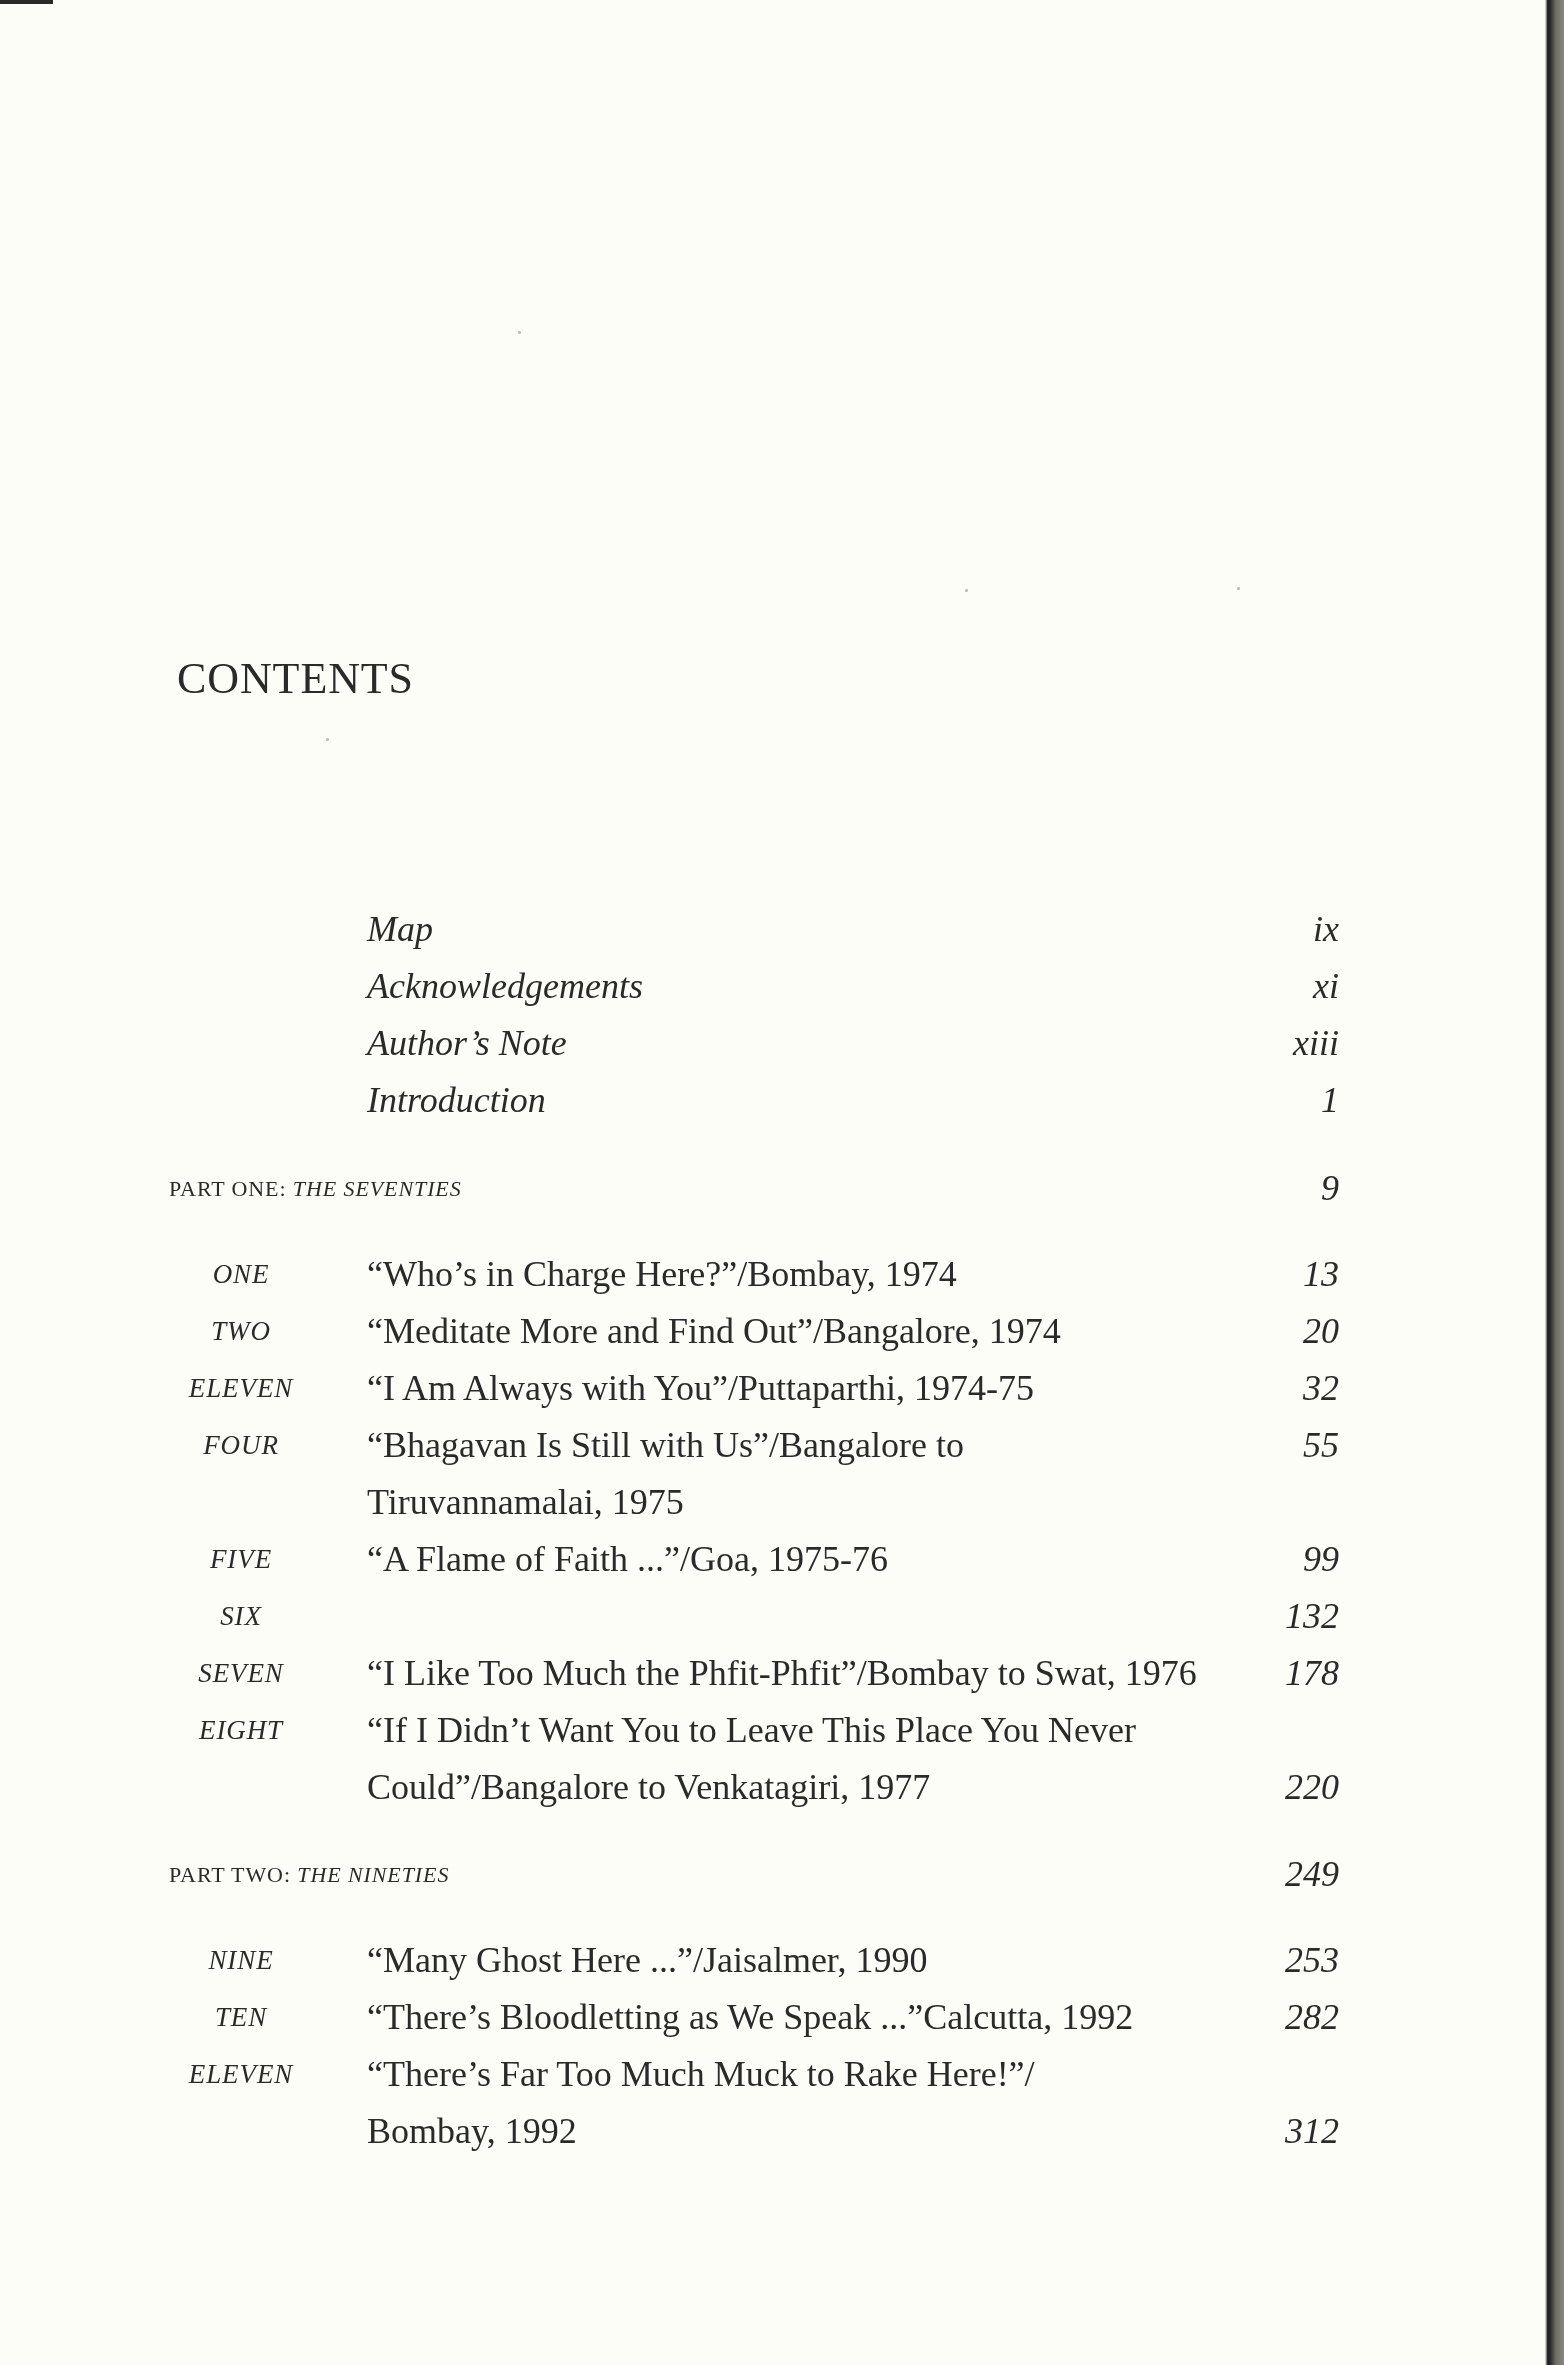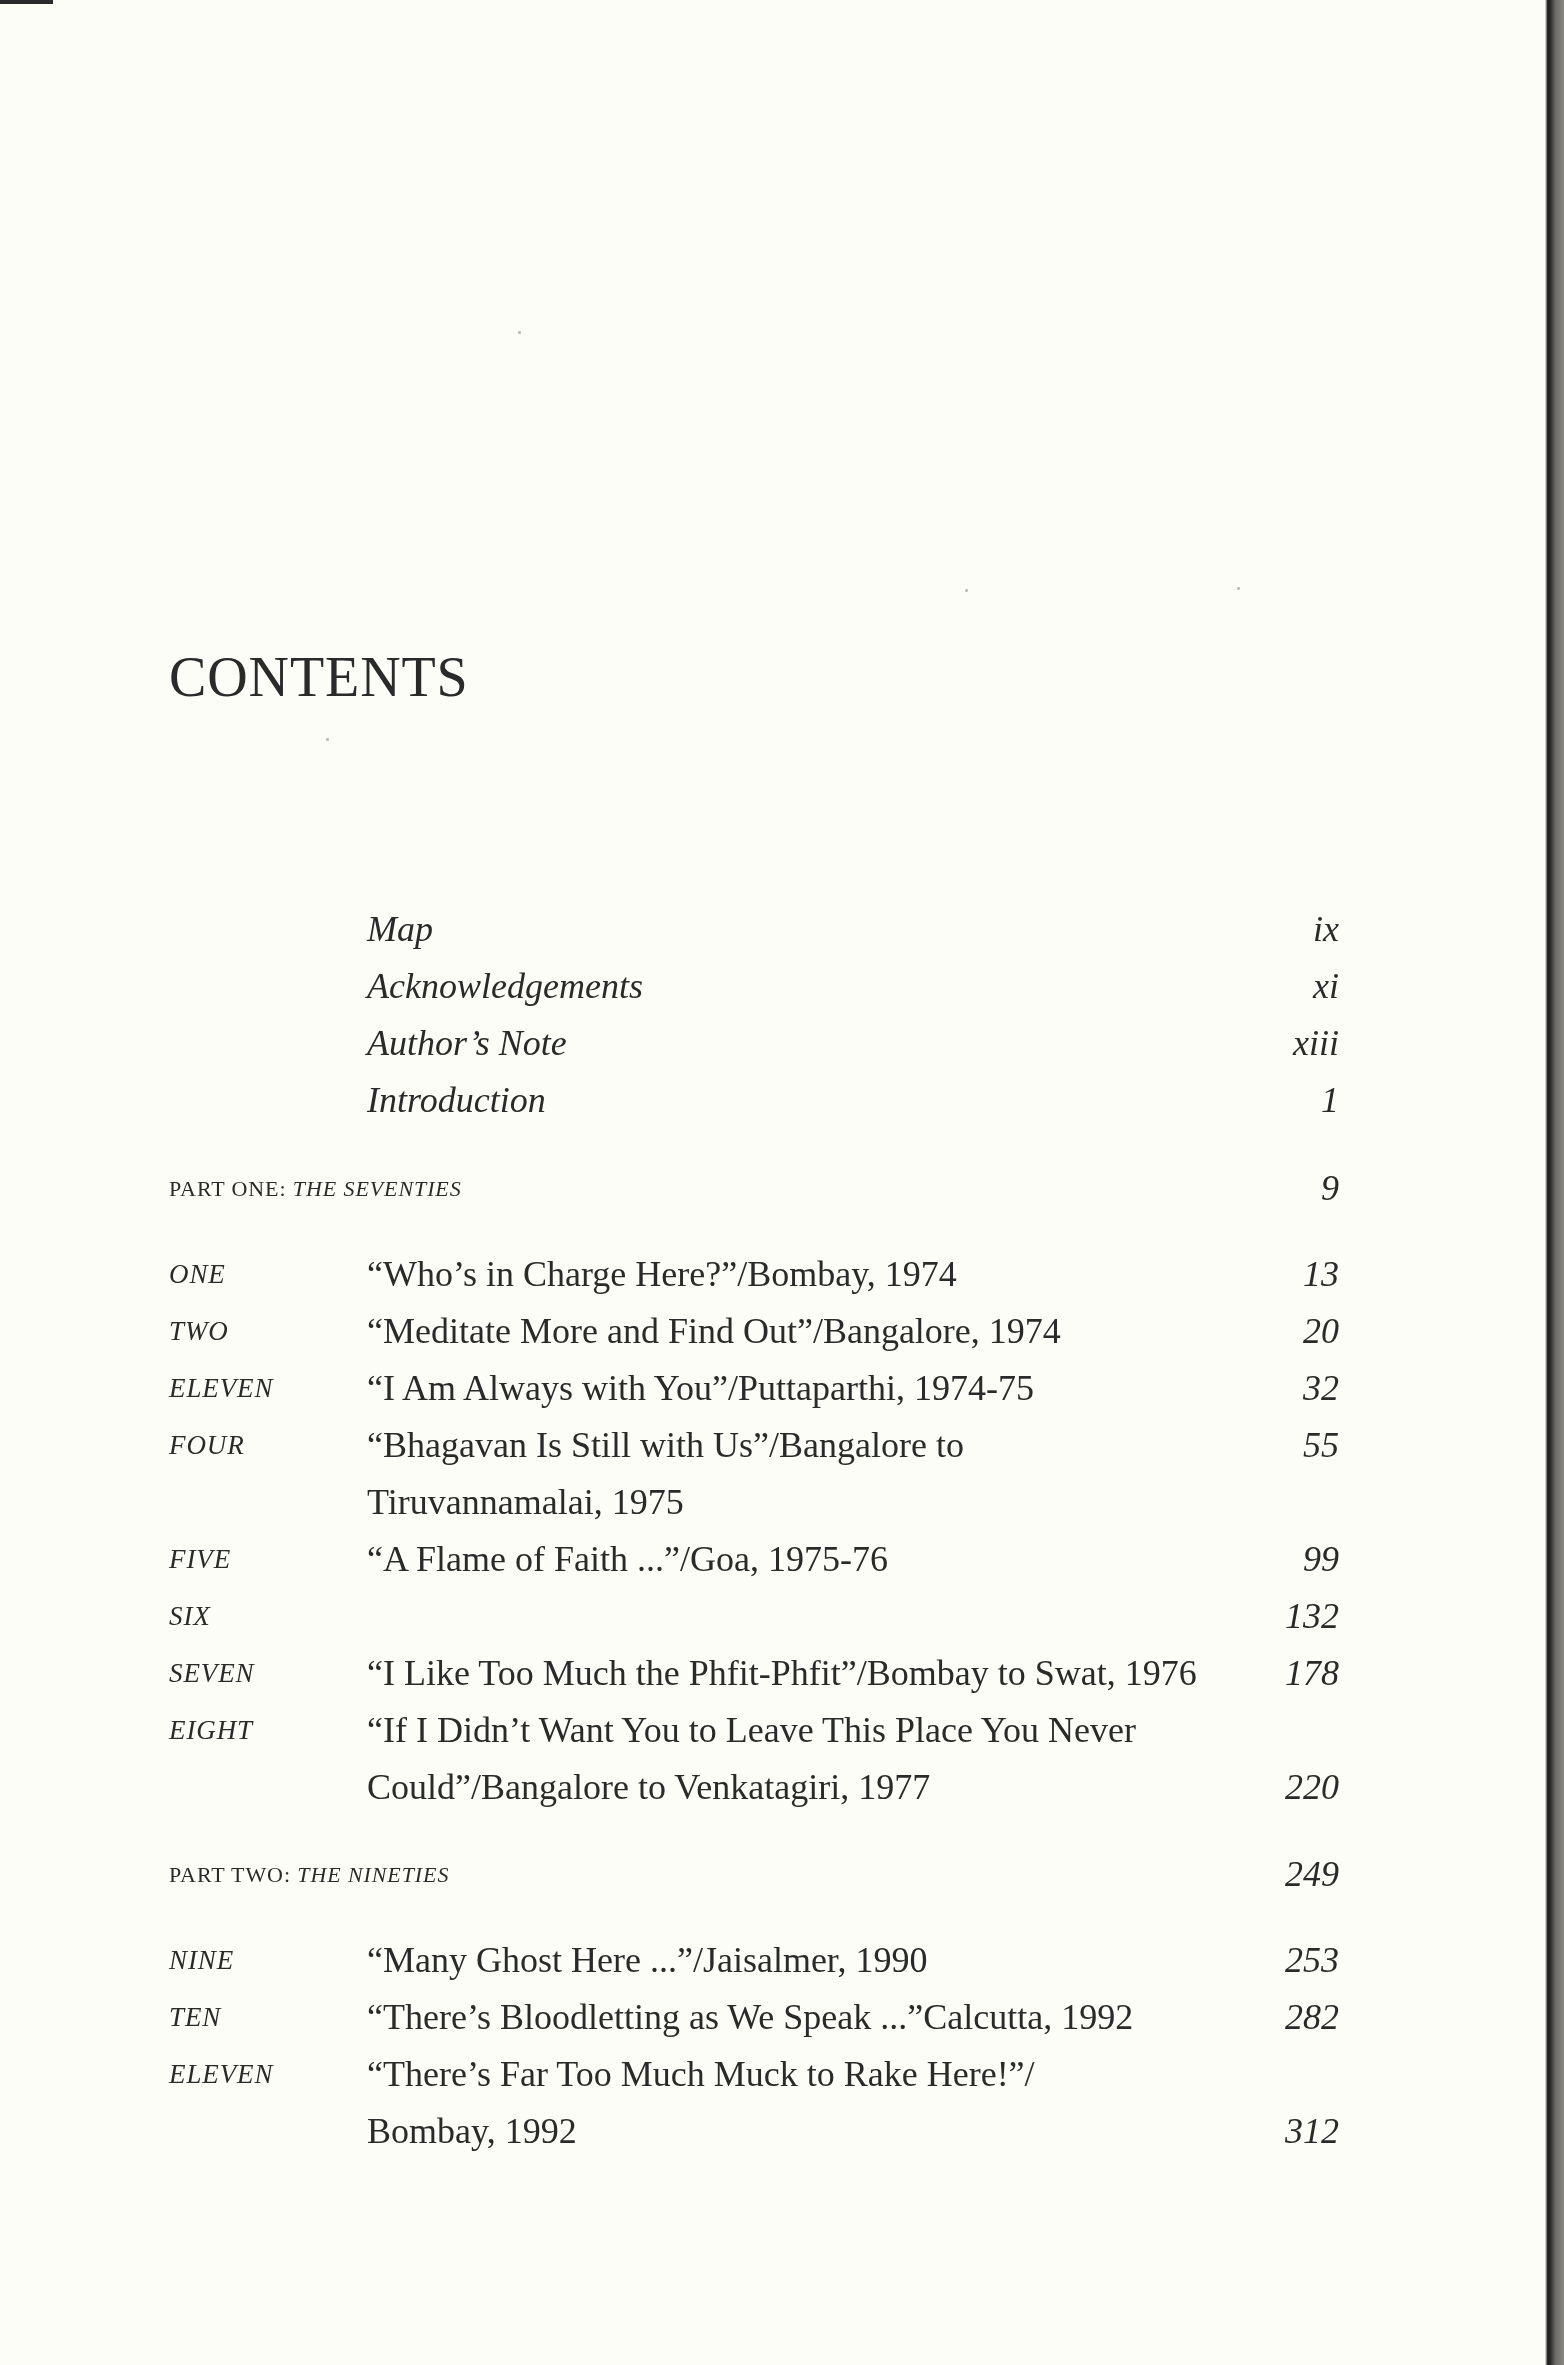--- a/index.html
+++ b/index.html
@@ -35,45 +35,45 @@
       position: absolute;
       width: 2.7px;
       height: 2.7px;
       background: #bdbdb5;
       border-radius: 50%;
     }
     .title {
       position: absolute;
       left: 169px;
       top: 649px;
-      font-size: 56px;
+      font-size: 44px;
       letter-spacing: 0.9px;
       font-weight: normal;
-      margin: 0;
+      margin: 8px;
       line-height: 1;
     }
     .toc {
       position: absolute;
       left: 169px;
       top: 0;
       width: 1170px;
     }
     .row {
       position: absolute;
       left: 0;
       width: 1170px;
       height: 53px;
       font-size: 36px;
       line-height: 53px;
     }
     .row .label {
       position: absolute;
       left: 0;
       width: 144px;
-      text-align: left;
+      text-align: center;
       font-style: italic;
       font-size: 27px;
       letter-spacing: 0.9px;
     }
     .row .text {
       position: absolute;
       left: 198px;
       white-space: nowrap;
     }
     .row .text.italic {

